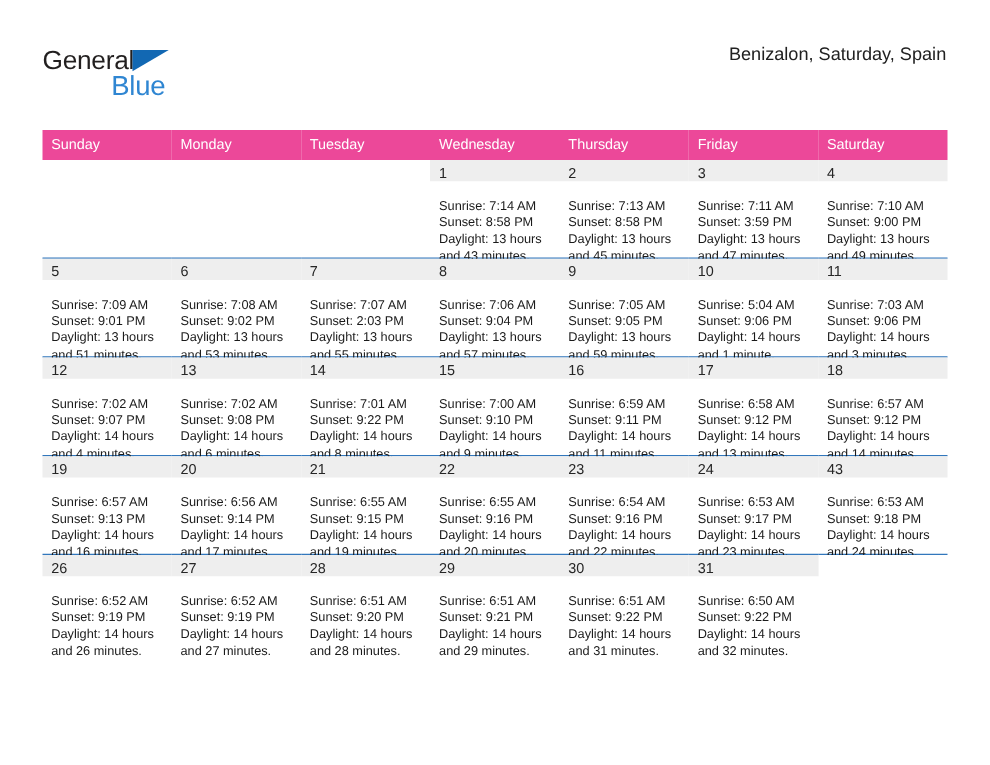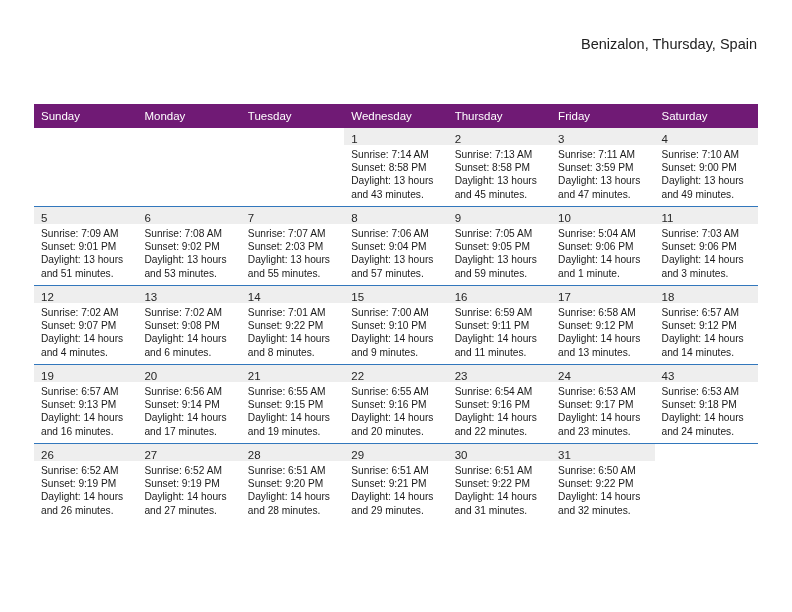--- a/index.html
+++ b/index.html
@@ -94,21 +94,21 @@
   .calendar {
     position: absolute;
     left: 34px;
     top: 104px;
     width: 724px;
     border-collapse: collapse;
     table-layout: fixed;
   }
 
   .calendar th {
-    background: #701a75;
+    background: #ec4899;
     color: #ffffff;
     font-weight: normal;
     font-size: 11.5px;
     line-height: 14px;
     text-align: left;
     padding: 5px 0 5px 7px;
     height: 11px;
     font-family: "Liberation Sans", sans-serif;
     margin-left: 28px;
   }
@@ -137,42 +137,47 @@
     box-sizing: border-box;
   }
   .date-num {
     font-size: 11.5px;
     line-height: 15px;
     color: #262626;
     font-family: "Liberation Sans", sans-serif;
   }
 
   .cell-body {
-    padding: 3px 5px 0 7px;
+    padding: 14px 5px 0 7px;
   }
   .cell-line {
     font-size: 10.2px;
     line-height: 13.2px;
     color: #1a1a1a;
     white-space: nowrap;
     font-family: "Liberation Sans", sans-serif;
   }
 
   td.empty .date-banner { background: #ffffff; }
 </style>
 </head>
 <body>
 
 <div class="page">
 
   <div class="top-bar">
 
+    <div class="logo">
+      <span class="logo-general">General</span>
+      <span class="logo-tri"></span>
+      <span class="logo-blue">Blue</span>
+    </div>
 
     <div class="title-block">
-      <p class="cal-subtitle">Benizalon, Thursday, Spain</p>
+      <p class="cal-subtitle">Benizalon, Saturday, Spain</p>
     </div>
 
   </div>
 
   <table class="calendar">
     <thead>
       <tr id="weekday-row">
           <th>Sunday</th>
           <th>Monday</th>
           <th>Tuesday</th>

